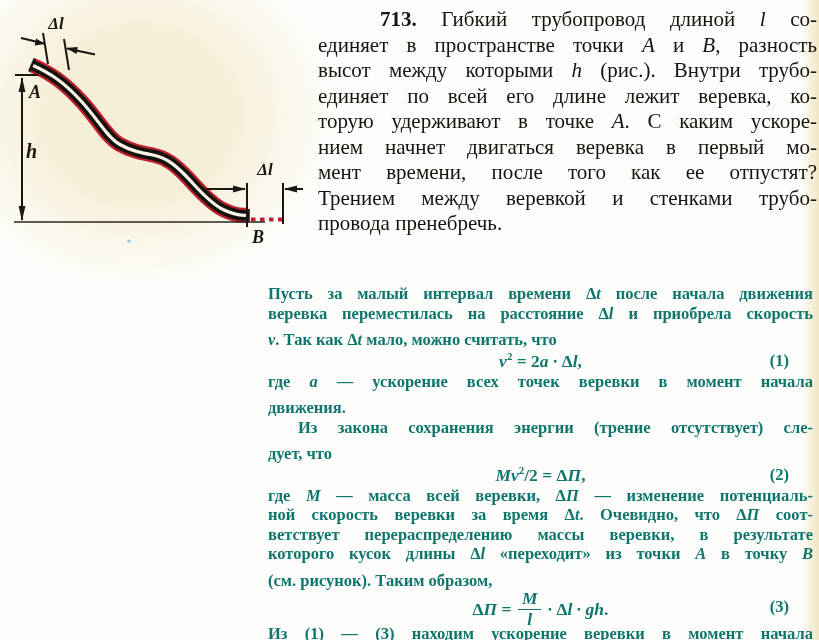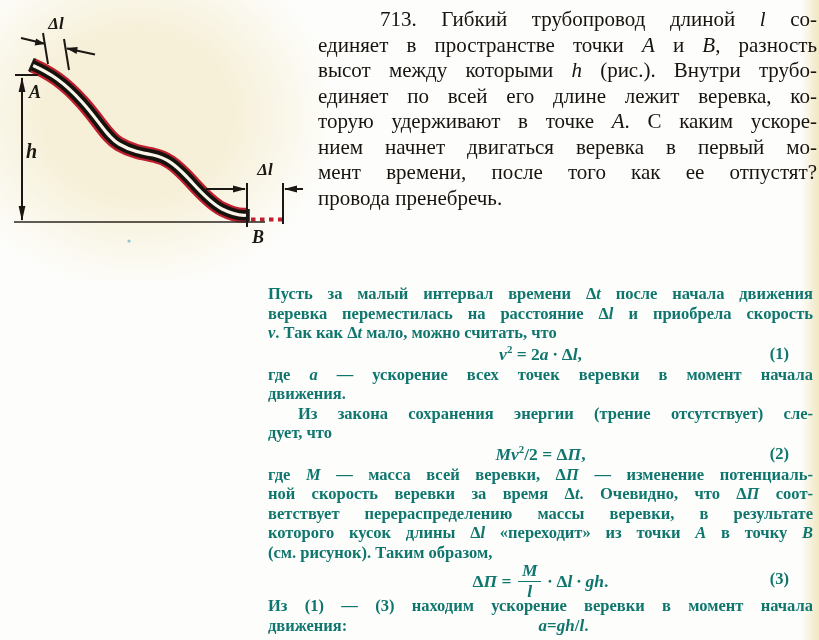--- a/index.html
+++ b/index.html
@@ -31,24 +31,24 @@
   #problem .ln{text-align-last:justify;}
   #problem .ln.last{text-align-last:auto;}
 
   
   #solution{
     position:absolute;left:268px;top:284px;width:545px;
     font-size:16.5px;line-height:19.5px;color:#0f766e;
     font-weight:600;text-align:justify;
   }
   #solution .ln{text-align-last:justify;}
-  #solution .ln.last{text-align-last:auto;}
+  #solution .ln.last{text-align-last:auto;margin-top:7px;}
 
   .it{font-style:italic;}
-  .bd{font-weight:normal;}
+  .bd{font-weight:bold;}
   .sup{font-size:62%;vertical-align:super;line-height:0;}
 
   .eq{position:relative;text-align:center;height:22px;line-height:22px;font-size:17.5px;}
   .eq.tall{height:34px;line-height:34px;}
   .eq .num{position:absolute;right:24px;top:50%;transform:translateY(-50%);font-size:16.5px;font-style:normal;}
   .frac{display:inline-block;vertical-align:-0.55em;text-align:center;margin:0 2px;line-height:1;}
   .frac .fn{display:block;border-bottom:1.6px solid currentColor;padding:0 4px 1px;font-style:italic;}
   .frac .fd{display:block;padding-top:1px;font-style:italic;}
 
   .eqline{position:relative;height:20px;line-height:20px;text-align:center;padding-left:46px;font-size:17px;}
@@ -112,20 +112,21 @@
   </svg>
 
   <div id="problem">
       <div class="ln" style="text-indent: 62px;"><span class="bd">713.</span><span> Гибкий трубопровод длиной </span><span class="it">l</span><span> со-</span></div>
       <div class="ln"><span>единяет в пространстве точки </span><span class="it">A</span><span> и </span><span class="it">B</span><span>, разность</span></div>
       <div class="ln"><span>высот между которыми </span><span class="it">h</span><span> (рис.). Внутри трубо-</span></div>
       <div class="ln"><span>единяет по всей его длине лежит веревка, ко-</span></div>
       <div class="ln"><span>торую удерживают в точке </span><span class="it">A</span><span>. С каким ускоре-</span></div>
       <div class="ln"><span>нием начнет двигаться веревка в первый мо-</span></div>
       <div class="ln"><span>мент времени, после того как ее отпустят?</span></div>
+      <div class="ln"><span>Трением между веревкой и стенками трубо-</span></div>
       <div class="ln last"><span>провода пренебречь.</span></div>
     </div>
   <div id="solution">
       <div class="ln"><span>Пусть за малый интервал времени Δ</span><span class="it">t</span><span> после начала движения</span></div>
       <div class="ln"><span>веревка переместилась на расстояние Δ</span><span class="it">l</span><span> и приобрела скорость</span></div>
       <div class="ln last"><span class="it">v</span><span>. Так как Δ</span><span class="it">t</span><span> мало, можно считать, что</span></div>
       <div class="eq"><span><span class="it">v</span><span class="sup">2</span><span> = 2</span><span class="it">a</span><span> ∙ Δ</span><span class="it">l</span><span>,</span></span><span class="num">(1)</span></div>
       <div class="ln"><span>где </span><span class="it">a</span><span> — ускорение всех точек веревки в момент начала</span></div>
       <div class="ln last"><span>движения.</span></div>
       <div class="ln" style="text-indent: 30px;"><span>Из закона сохранения энергии (трение отсутствует) сле-</span></div>

